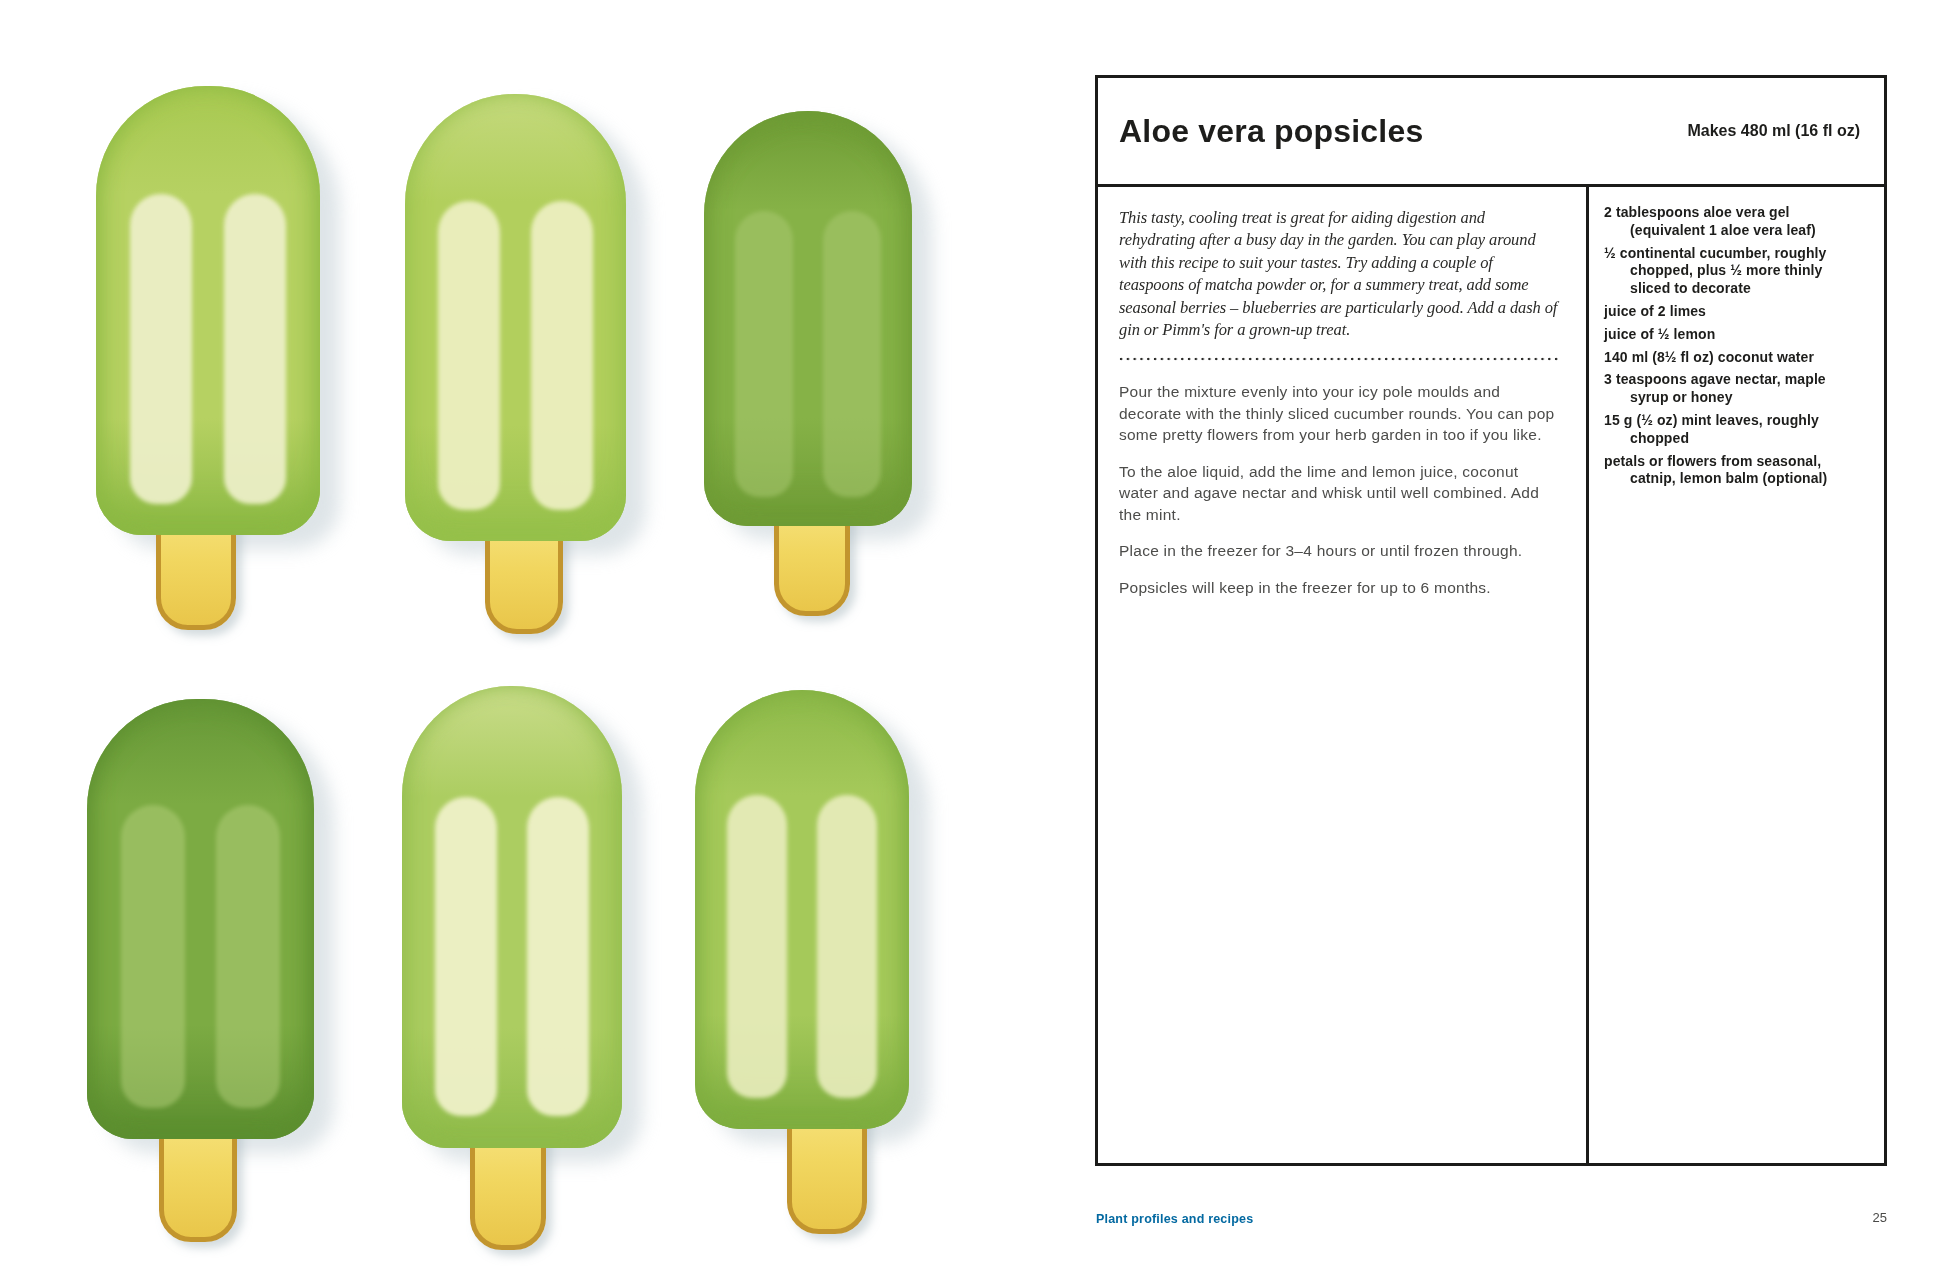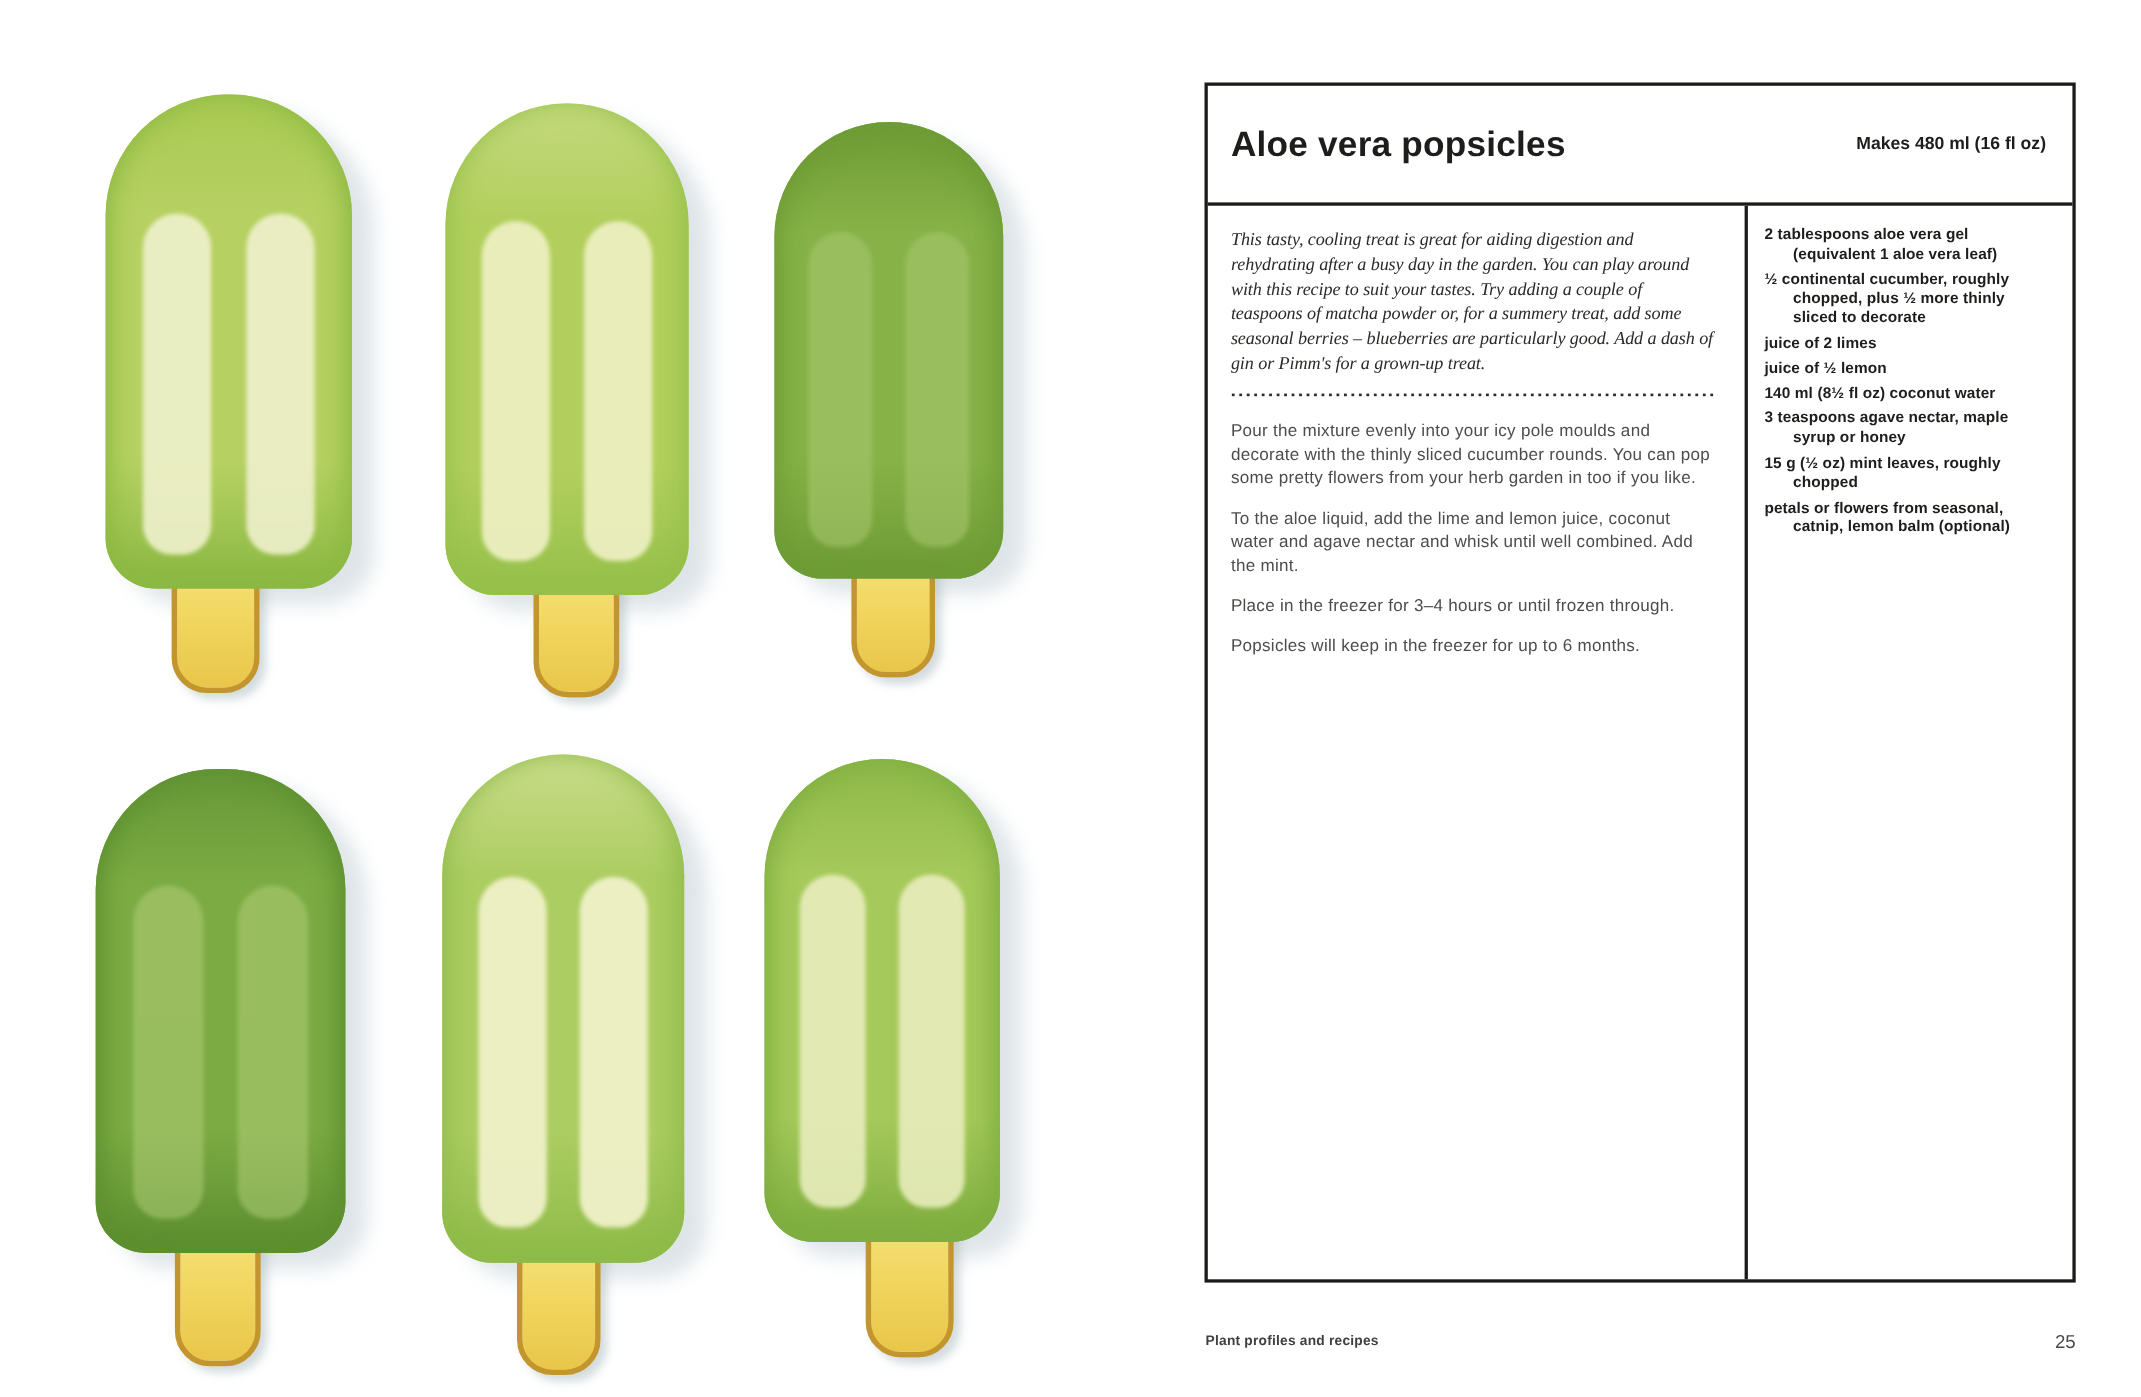--- a/index.html
+++ b/index.html
@@ -45,22 +45,22 @@
          background-image:radial-gradient(circle at 2px 2px,#2b2b29 1.25px,transparent 1.6px);
          background-size:6.8px 4px;background-repeat:repeat-x;}
   .method p{margin:0 0 15px 0;font-size:15.5px;line-height:21.5px;letter-spacing:.25px;
             color:#4c4c4a;}
   .ingredients{list-style:none;margin:0;padding:0;}
   .ingredients li{font-size:14px;font-weight:bold;line-height:17.8px;letter-spacing:.1px;
                   color:#1d1d1b;padding-left:26px;text-indent:-26px;margin:0 0 5px 0;}
 
   
   .footer-label{position:absolute;left:1078px;top:1212px;font-size:12.5px;font-weight:bold;
-                letter-spacing:.2px;color:#404040;}
-  .page-number{position:absolute;right:77px;top:1210px;font-size:17px;color:#4a4a48;}
+                letter-spacing:.2px;color:#0369a1;}
+  .page-number{position:absolute;right:77px;top:1210px;font-size:13px;color:#4a4a48;}
 </style>
 </head>
 <body>
 
 <div class="page">
 
   <div class="illustration">
       <div class="pop" style="left: 78px; top: 86px; width: 224px; height: 449px; --top: #a8c952; --main: #b6d162; --bottom: #8cb944; --panel: #eef0ca; --panel-op: 0.92;">
         <div class="pop-shadow"></div>
         <div class="pop-stick" style="left:60px;top:419px;width:70px;height:115px"></div>

